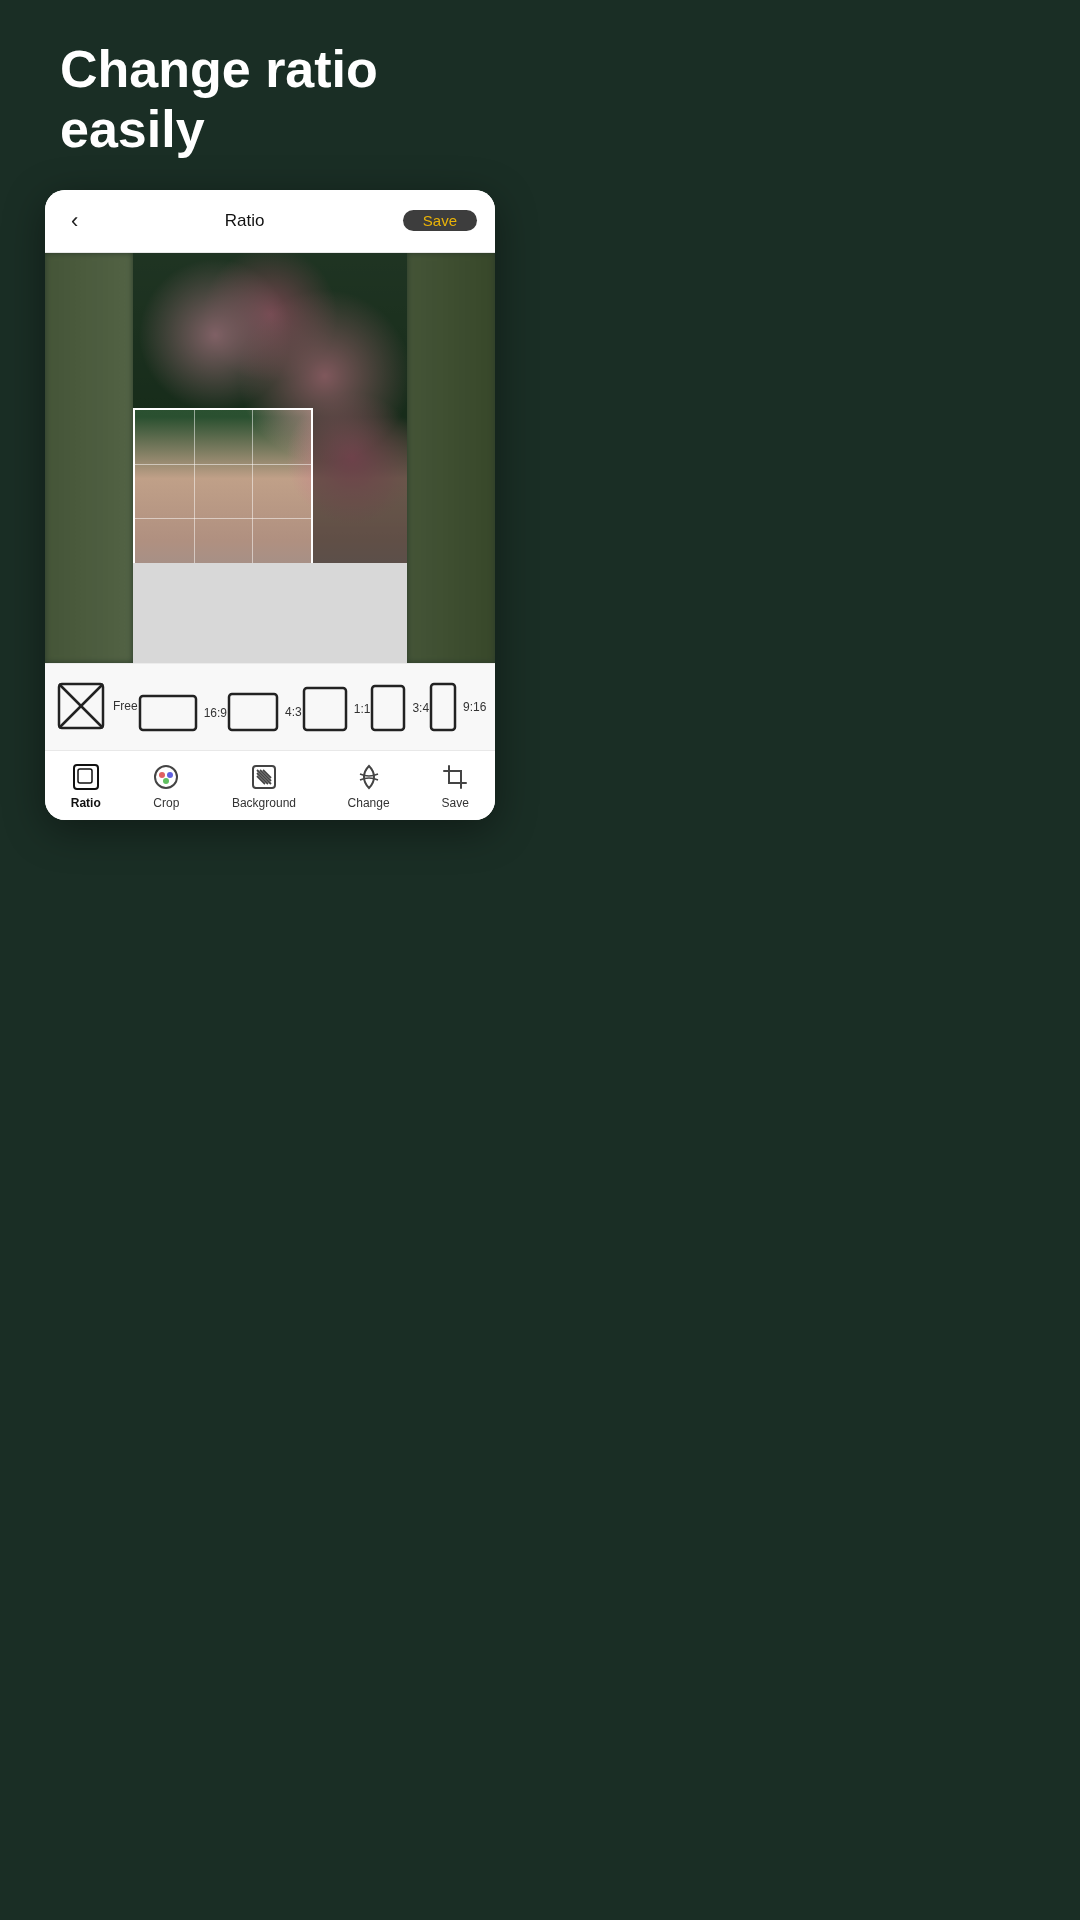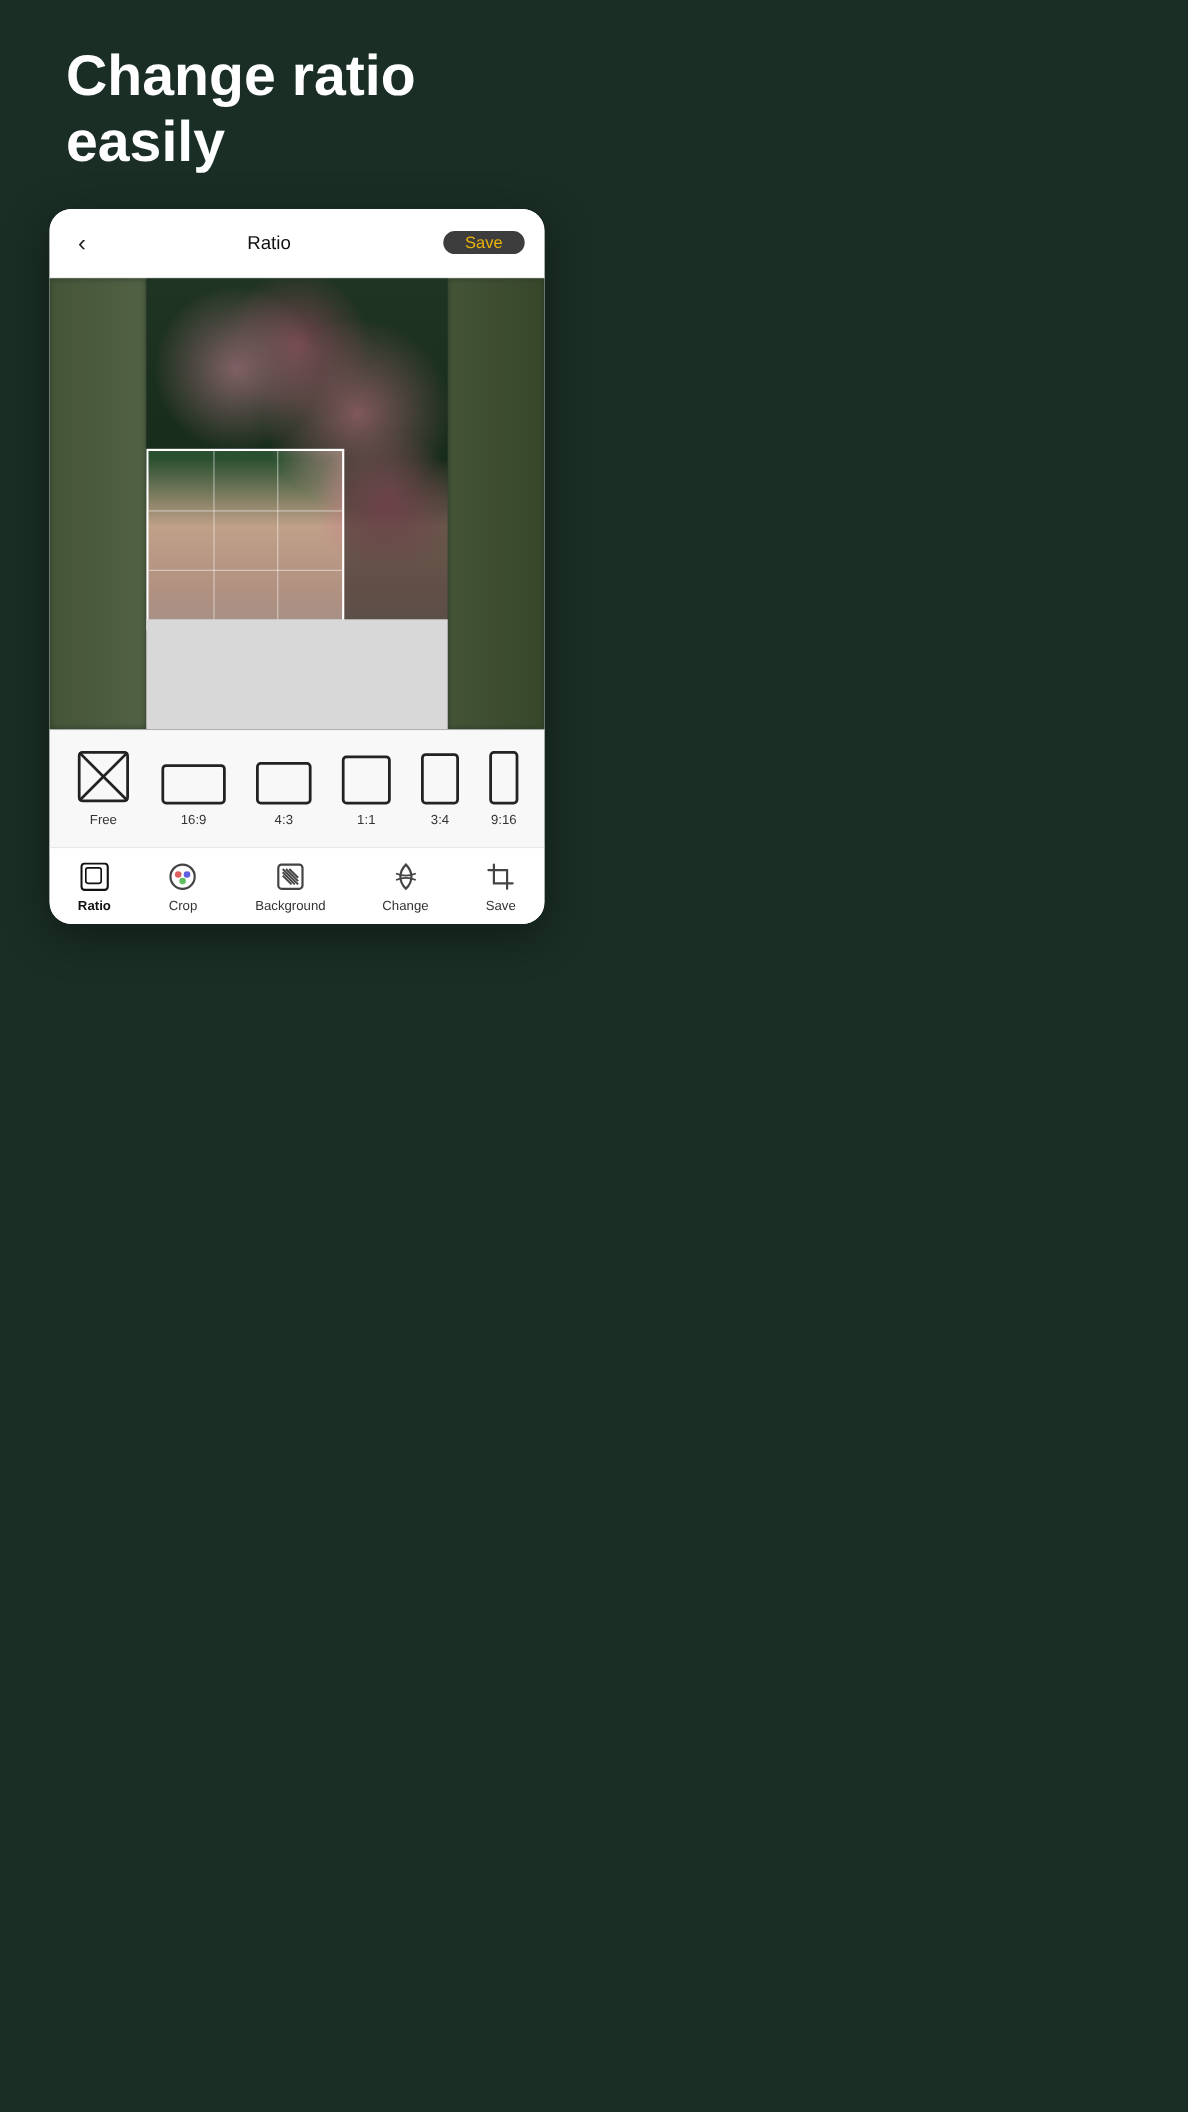--- a/index.html
+++ b/index.html
@@ -169,21 +169,20 @@
       padding: 16px 10px 18px;
       border-top: 1px solid #ececec;
     }
     .ratio-options {
       display: flex;
       justify-content: space-around;
       align-items: flex-end;
     }
     .ratio-option {
       display: flex;
-      flex-direction: column;
       align-items: center;
       gap: 6px;
       cursor: pointer;
     }
     .ratio-icon {
       position: relative;
       display: flex;
       align-items: center;
       justify-content: center;
     }

